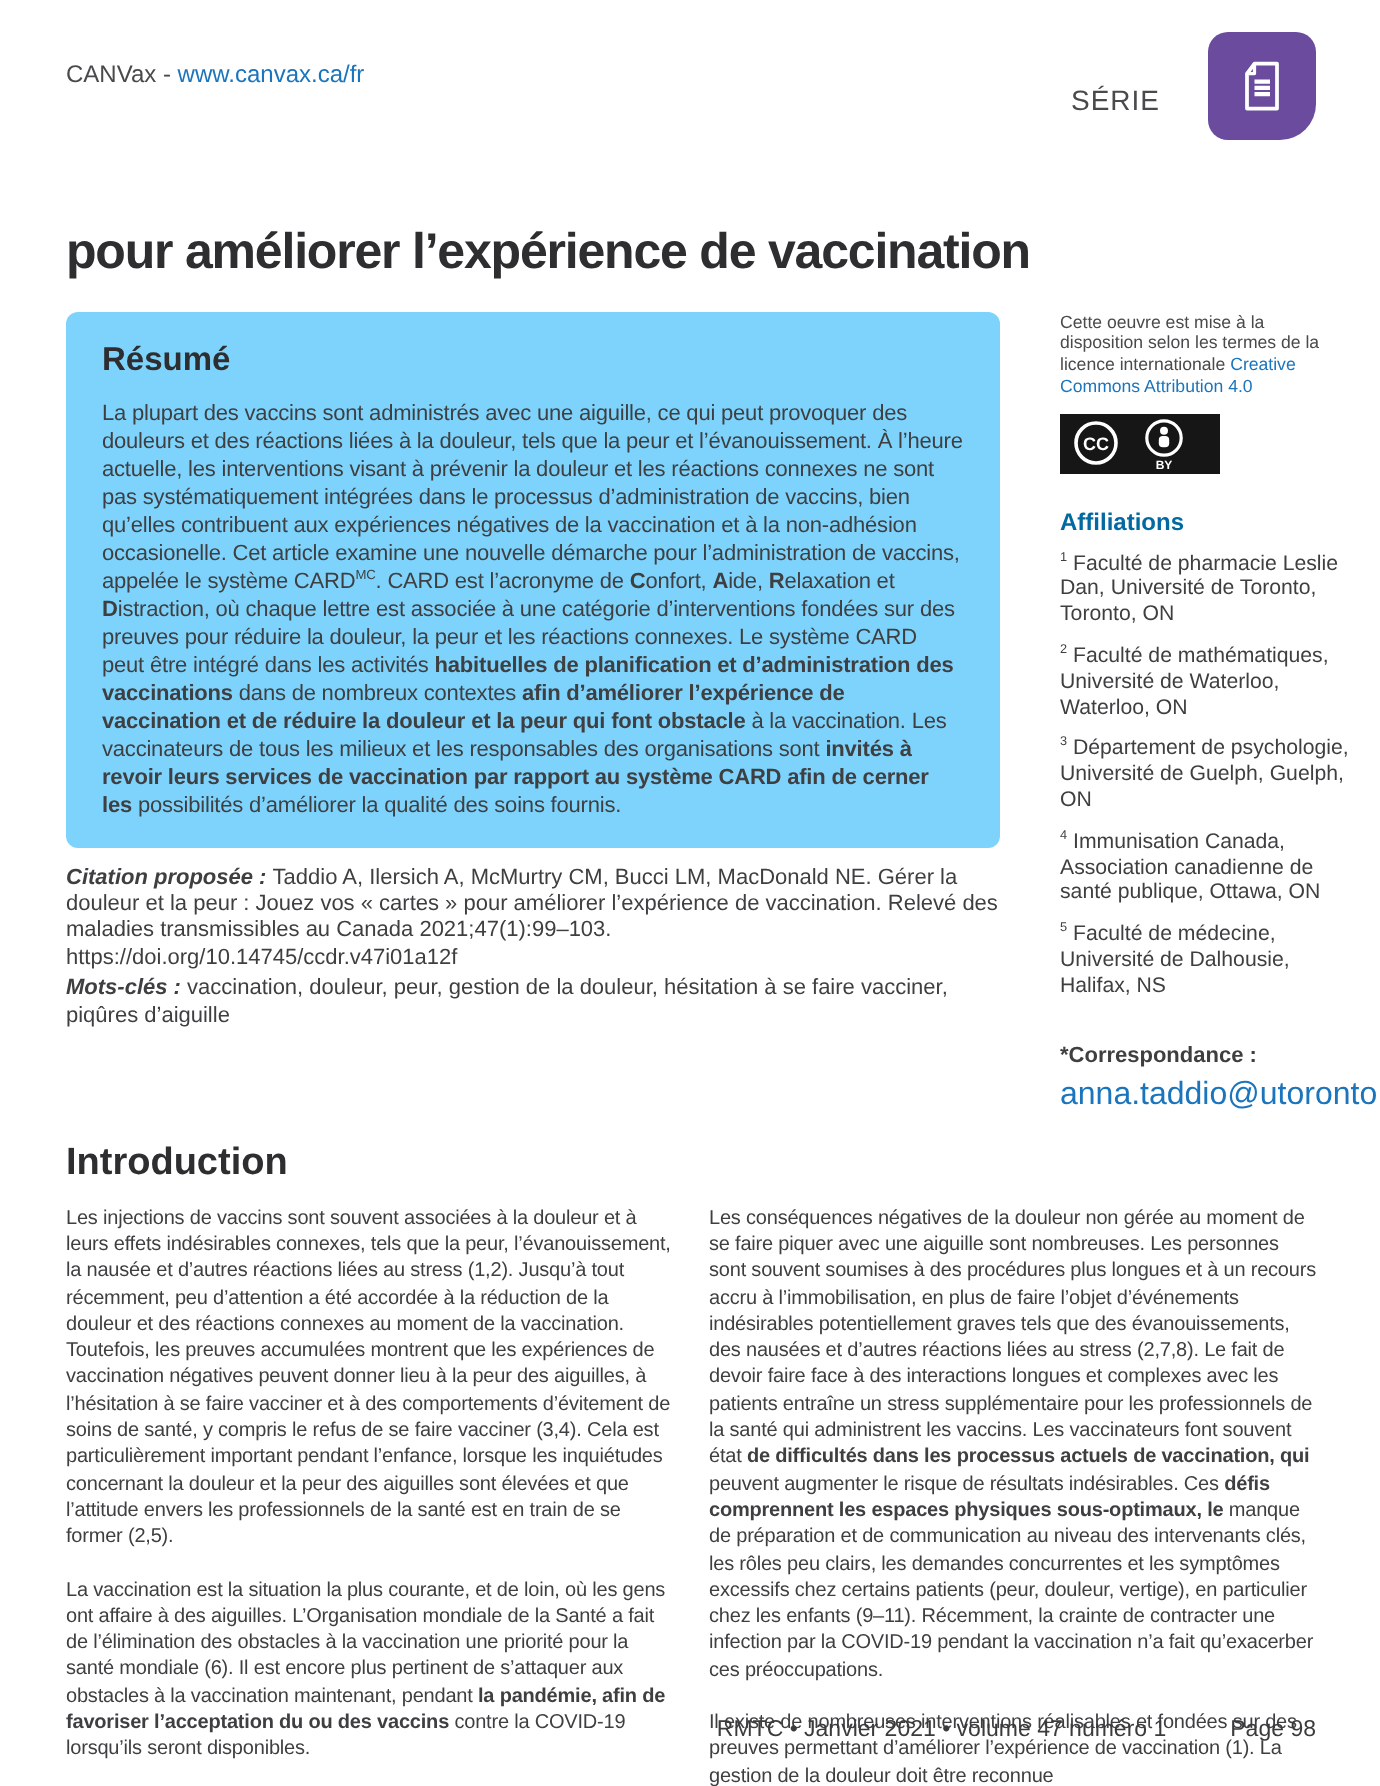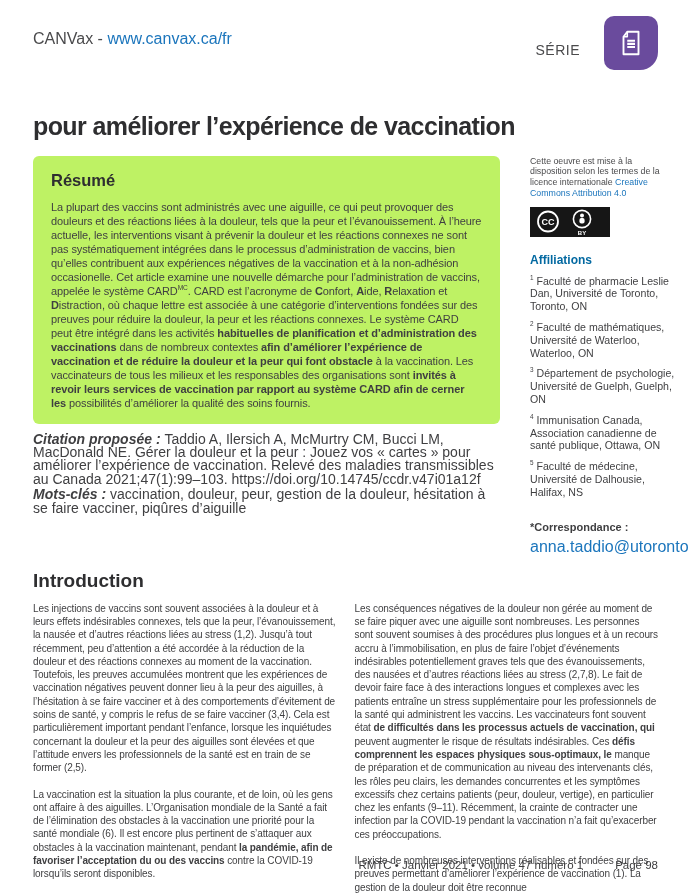--- a/index.html
+++ b/index.html
@@ -4,46 +4,46 @@
 <style>
   * { margin:0; padding:0; box-sizing:border-box; }
   html,body { background:#ffffff; }
   body { font-family:"Liberation Sans", sans-serif; color:#3f3f41; }
   .page {
     position:relative; width:690px; height:893px; margin:0 auto;
     background:#fff; overflow:hidden; padding:22px 32px 0 33px;
   }
   
   .topbar { display:flex; justify-content:space-between; align-items:flex-start; }
-  .brand { font-size:16px; color:#4a4a4c; padding-top:8px;text-align:right; }
+  .brand { font-size:12px; color:#4a4a4c; padding-top:8px;text-align:right; }
   .brand a { color:#1b75bc; text-decoration:none; cursor:pointer; }
   .series-wrap { display:flex; align-items:center; gap:24px; margin-top:-6px; }
   .series-label { font-size:14px; color:#4a4a4c; letter-spacing:0.5px; padding-top:14px; }
   .series-icon {
     width:54px; height:54px; background:#6a4b9d;
     border-radius:10px 10px 18px 10px;
     display:flex; align-items:center; justify-content:center;
   }
   
   h1.title {
     margin-top:10px; font-size:25px; font-weight:600; line-height:1.23;
     letter-spacing:-0.6px; color:#2e2e30;
   }
   .authors { margin-top:9px; font-size:13px; color:#3b3b3d; }
   sup { font-size:60%; line-height:0; vertical-align:super; }
   
   .content-row { display:flex; margin-top:14px; }
   .main-col { width:467px; flex:none; }
   .sidebar { flex:1; padding-left:30px; }
   
-  .resume-box { background:#bef264; border-radius:6px; padding:15px 18px 14px 18px; }
+  .resume-box { background:#7dd3fc; border-radius:6px; padding:15px 18px 14px 18px; }
   .resume-box h2 { font-size:16.5px; font-weight:700; color:#2e2e30; margin-bottom:10px; }
   .resume-box p { font-size:11px; line-height:14px; letter-spacing:-0.1px; }
   
-  .citation, .keywords { font-size:14px; line-height:13.4px; margin-top:9px; }
+  .citation, .keywords { font-size:11px; line-height:13.4px; margin-top:9px; }
   .keywords { margin-top:2px; }
   .lbl-bi { font-weight:700; font-style:italic; }
   
   .license { font-size:8.8px; line-height:10.8px; color:#4a4a4c; width:146px; }
   .cc-badge { margin-top:8px; width:80px; height:30px; cursor:pointer; }
   .aff-heading { font-size:12px; font-weight:700; color:#0369a1; margin-top:12px; }
   .aff { font-size:10.6px; line-height:12.8px; margin-top:8px; width:150px; }
   .corr-label { font-size:11px; font-weight:700; margin-top:22px; }
   .email { display:block; font-size:16px; color:#1b75bc; text-decoration:none; margin-top:5px; cursor:pointer; }
   

